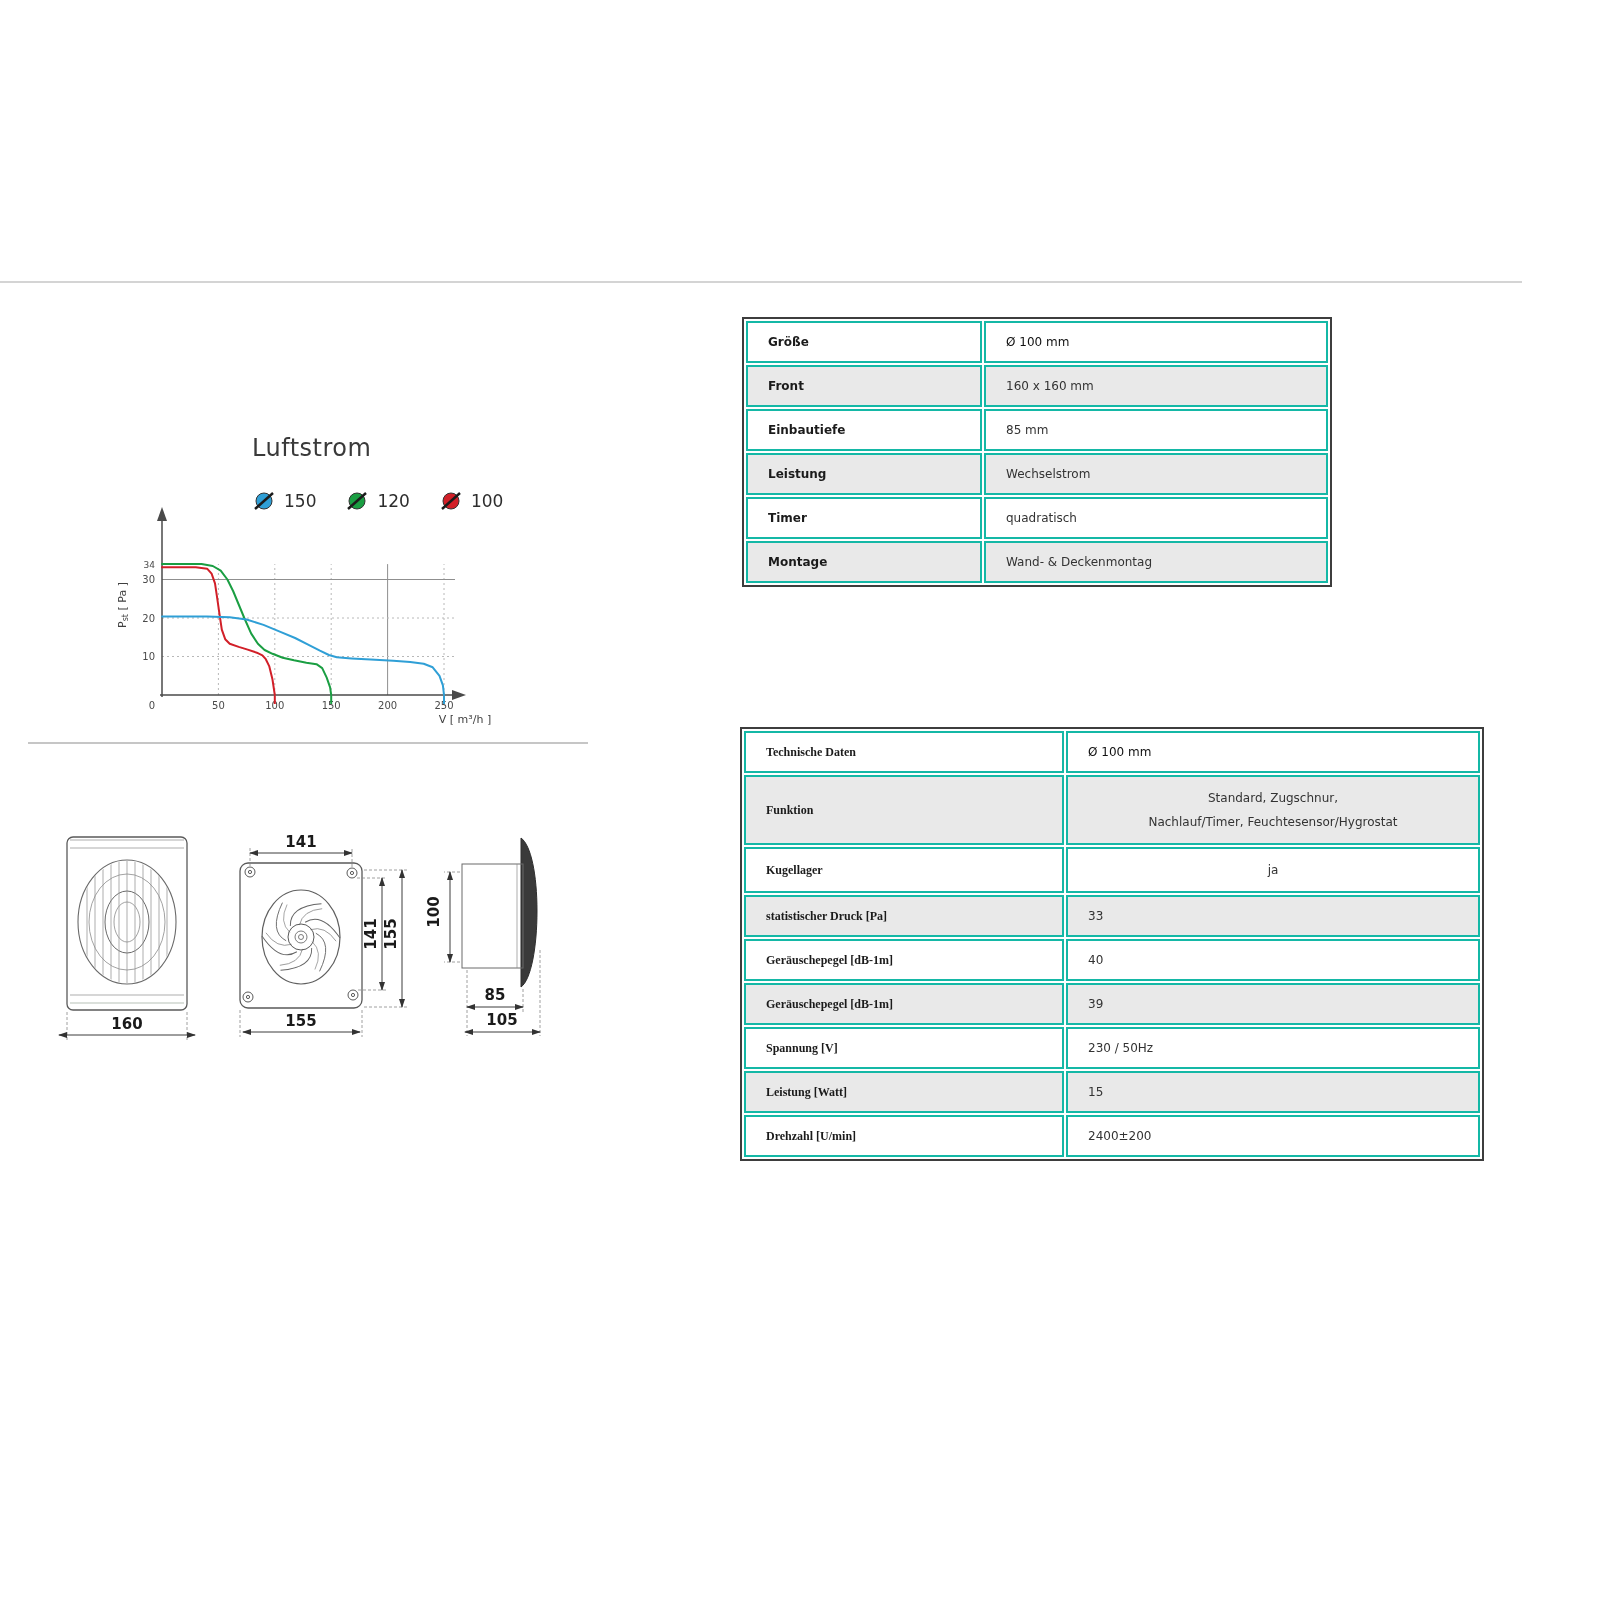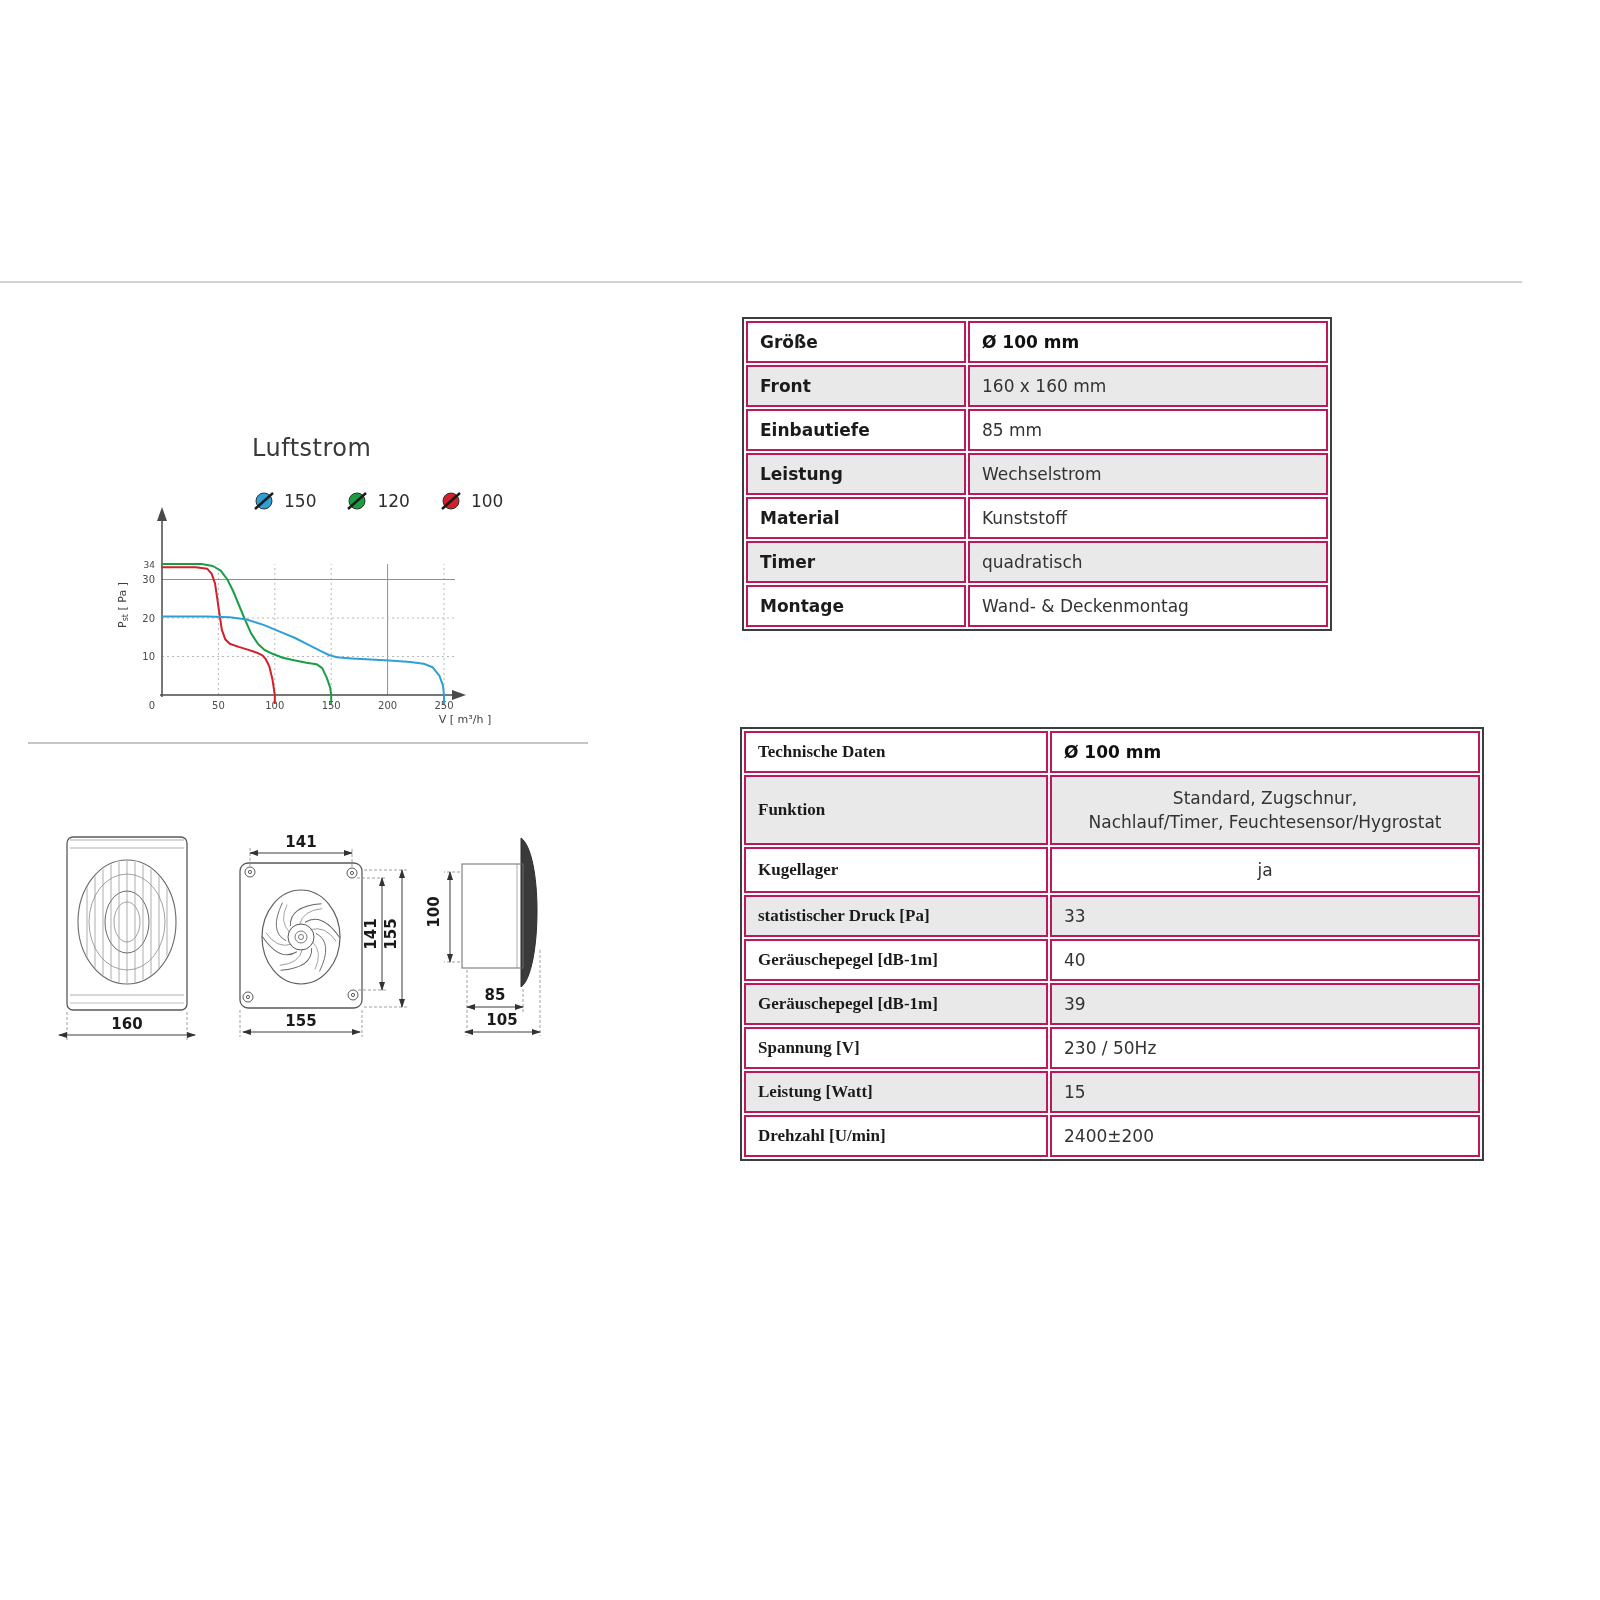--- a/index.html
+++ b/index.html
@@ -11,29 +11,29 @@
   .legend{position:absolute;left:253px;top:490px;display:flex;gap:30px;align-items:center;}
   .legend-item{display:flex;align-items:center;gap:7px;font-size:17px;color:#2d2d2d;}
   #flow-chart{position:absolute;left:100px;top:495px;width:400px;height:240px;}
   #drawings{position:absolute;left:40px;top:790px;width:570px;height:290px;}
   svg text{font-family:"DejaVu Sans","Liberation Sans",sans-serif;}
   .dim-label{font-size:15px;font-weight:bold;fill:#1a1a1a;}
   table.spec{position:absolute;border-collapse:separate;border-spacing:2px;
              border:2px solid #3d3d3d;background:#fff;table-layout:fixed;}
   #specs-table{left:742px;top:317px;width:590px;}
   #tech-table{left:740px;top:727px;width:744px;}
-  .spec td{border:2px solid #be185d;padding:9px 12px;font-size:17px;line-height:20px;
+  .spec td{border:2px solid #14b8a6;padding:9px 20px;font-size:12px;line-height:20px;
            background:#fff;overflow:hidden;vertical-align:middle;}
   .spec tr:nth-child(even) td{background:#e9e9e9;}
   .spec td.lbl{font-weight:bold;color:#1b1b1b;}
   #specs-table td.lbl{width:192px;}
   #tech-table td.lbl{width:276px;font-family:Liberation Serif, serif;}
   .spec td.val{color:#333;}
   .spec td.val.center{text-align:center;white-space:pre-line;line-height:24px;margin-left:32px;}
-  .spec td.val.hdr{font-weight:bold;color:#111;margin-top:34px;}
+  .spec td.val.hdr{font-weight:normal;color:#111;margin-top:34px;}
 </style>
 </head>
 <body>
 
 <div class="canvas">
 
   <div class="hr1"></div>
 
   <div class="chart-title">Luftstrom</div>
   <div class="legend" id="chart-legend">
@@ -223,24 +223,20 @@
         </tr>
         <tr>
           <td class="lbl">Einbautiefe</td>
           <td class="val">85 mm</td>
         </tr>
         <tr>
           <td class="lbl">Leistung</td>
           <td class="val">Wechselstrom</td>
         </tr>
         <tr>
-          <td class="lbl">Material</td>
-          <td class="val">Kunststoff</td>
-        </tr>
-        <tr>
           <td class="lbl">Timer</td>
           <td class="val">quadratisch</td>
         </tr>
         <tr>
           <td class="lbl">Montage</td>
           <td class="val">Wand- &amp; Deckenmontag</td>
         </tr>
       </tbody>
   </table>
 

